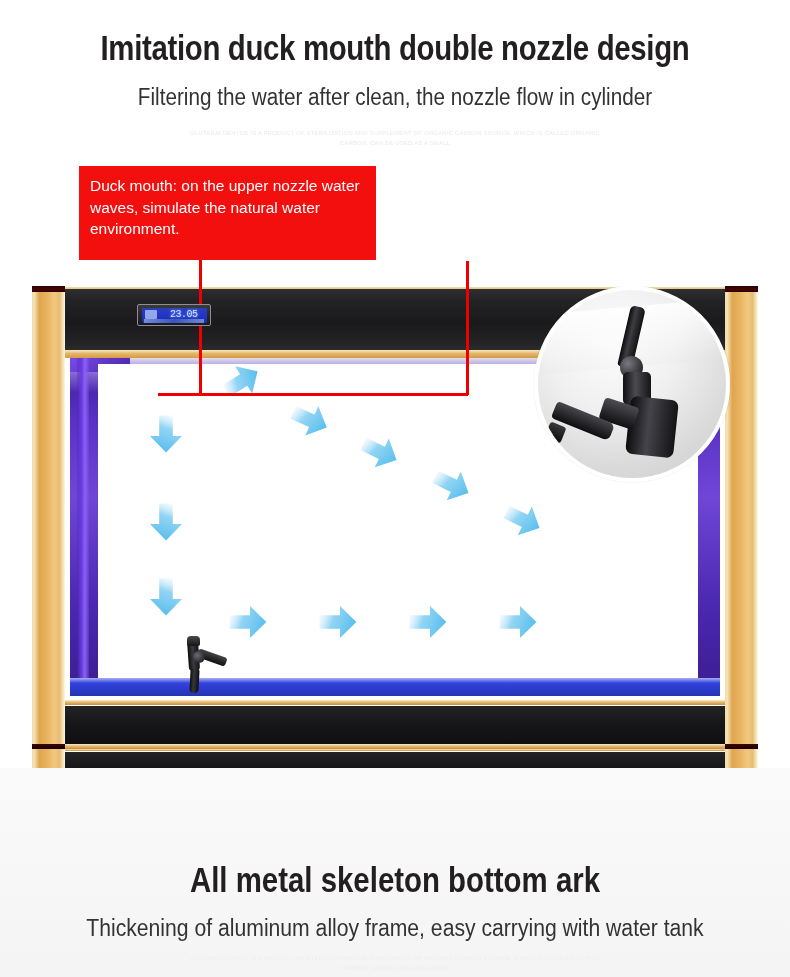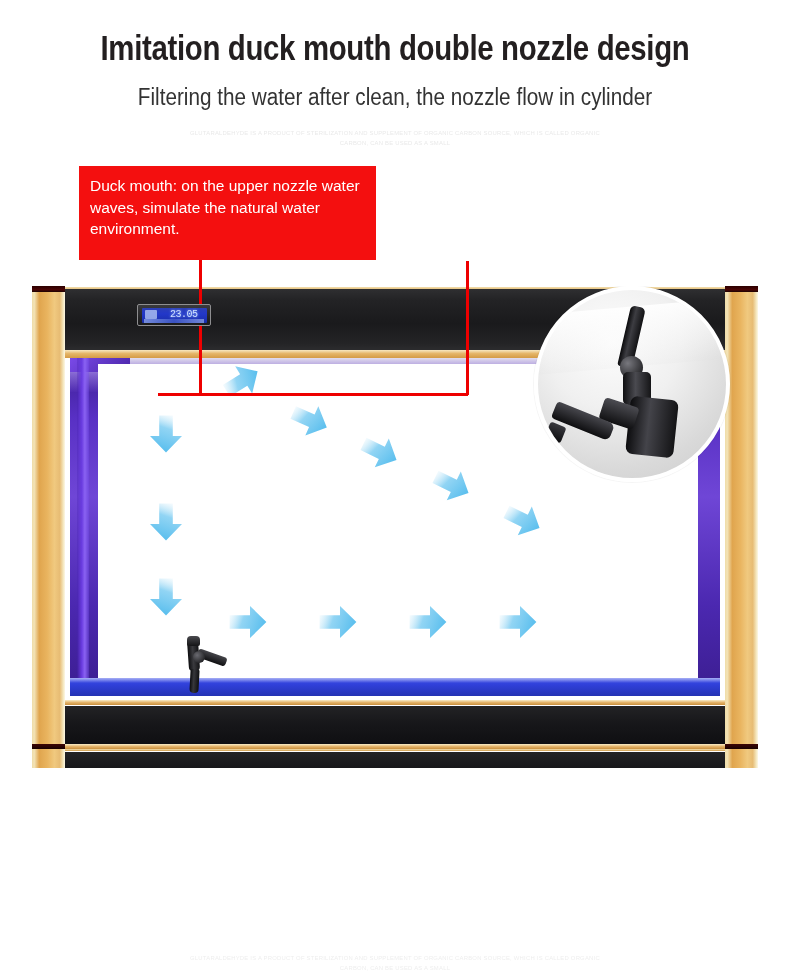--- a/index.html
+++ b/index.html
@@ -512,19 +512,23 @@
       </div>
     </div>
 
     <div class="rl rl-v-left"></div>
     <div class="rl rl-v-right"></div>
     <div class="rl rl-h"></div>
 
     <div class="callout callout-l">Duck mouth: on the upper nozzle water waves, simulate the natural water environment.</div>
   </div>
 
+  <div class="sec2">
+    <div class="s2-title">All metal skeleton bottom ark</div>
+    <div class="s2-sub">Thickening of aluminum alloy frame, easy carrying with water tank</div>
+  </div>
 
   <div class="wm wm2">
     <div>GLUTARALDEHYDE IS A PRODUCT OF STERILIZATION AND SUPPLEMENT OF ORGANIC CARBON SOURCE, WHICH IS CALLED ORGANIC</div>
     <div>CARBON, CAN BE USED AS A SMALL</div>
   </div>
 
 </div>
 
 </body></html>

